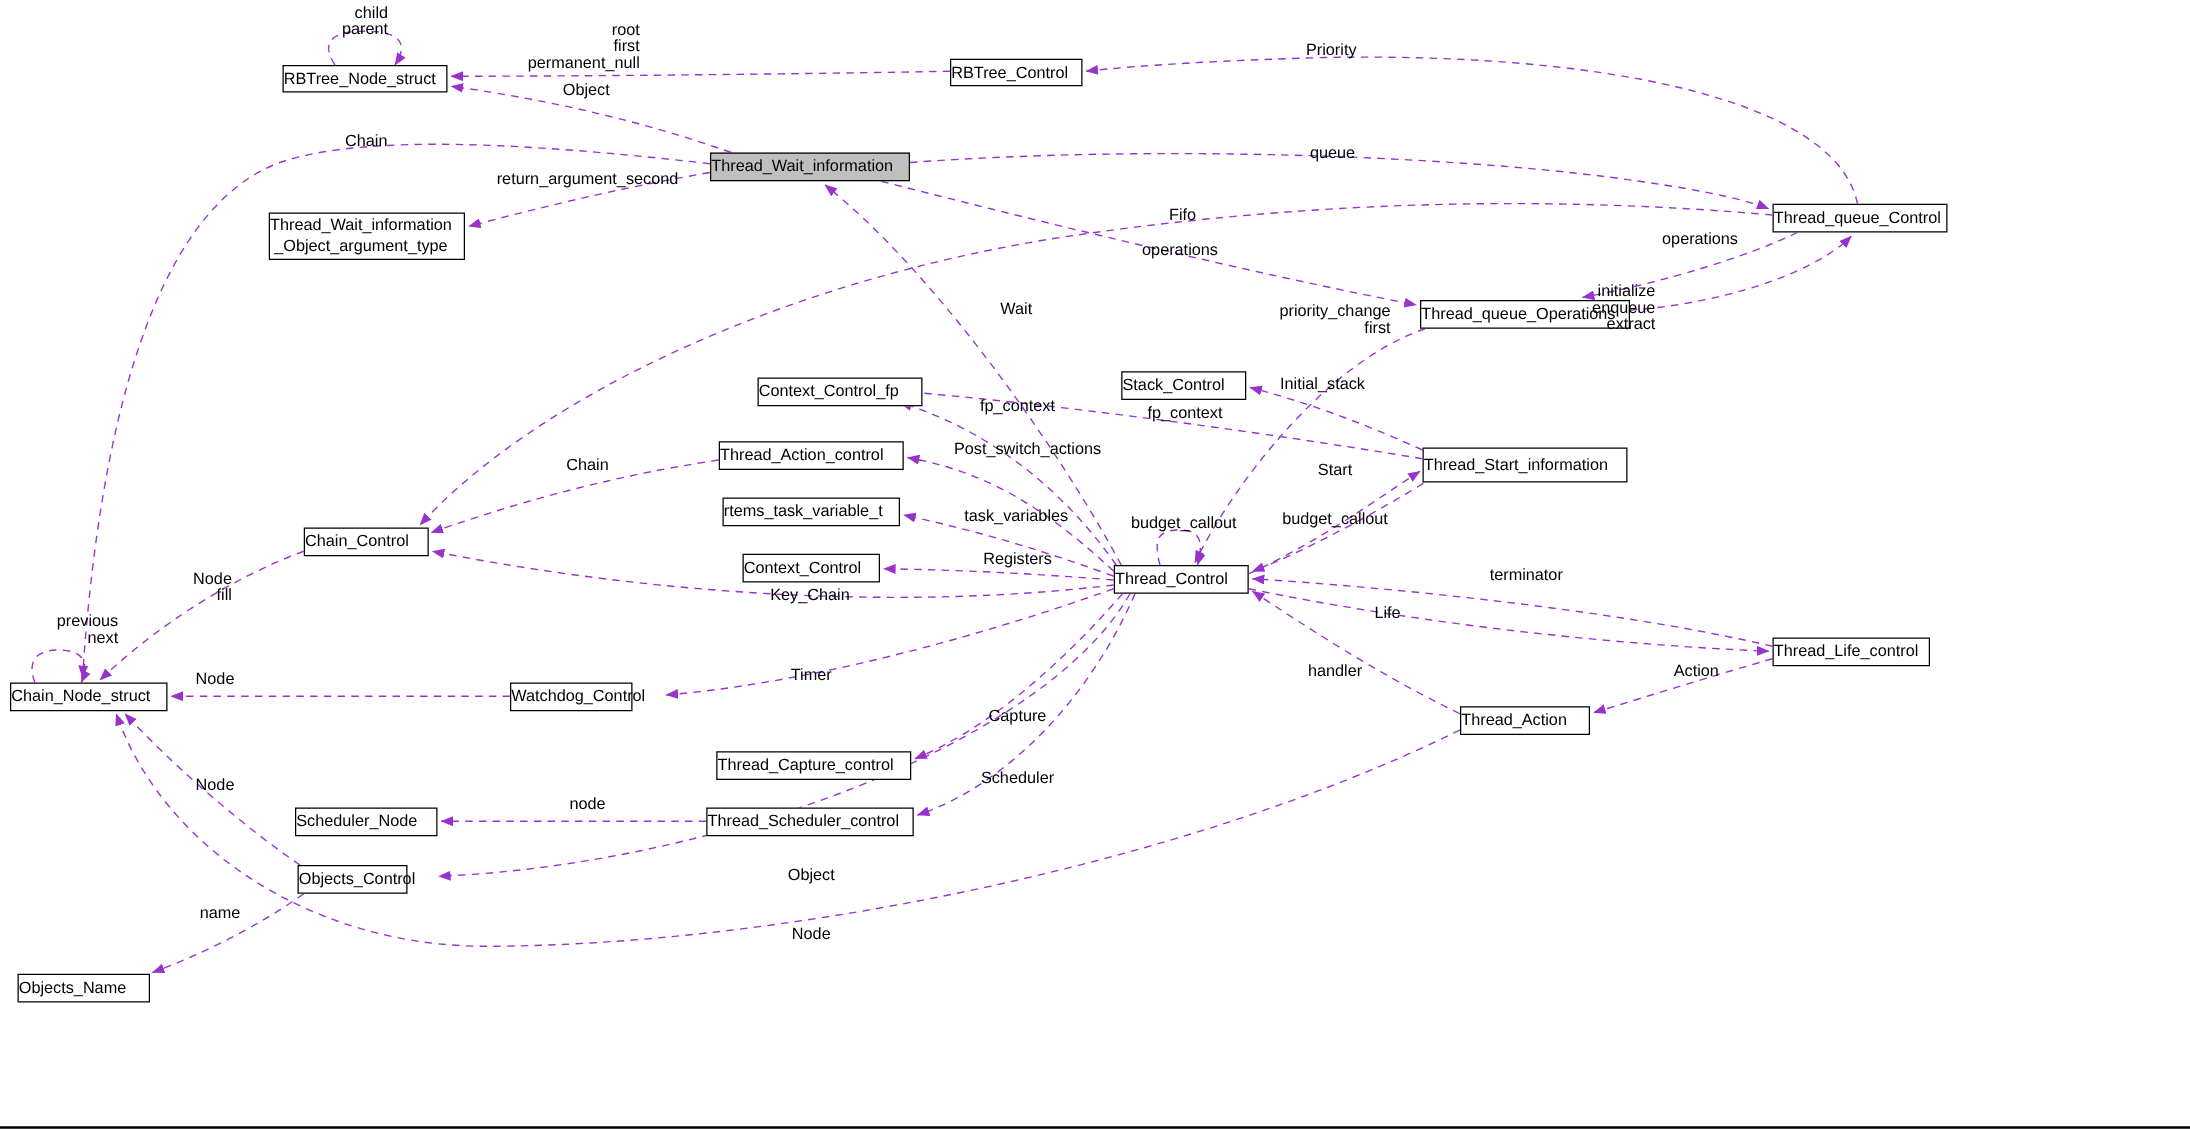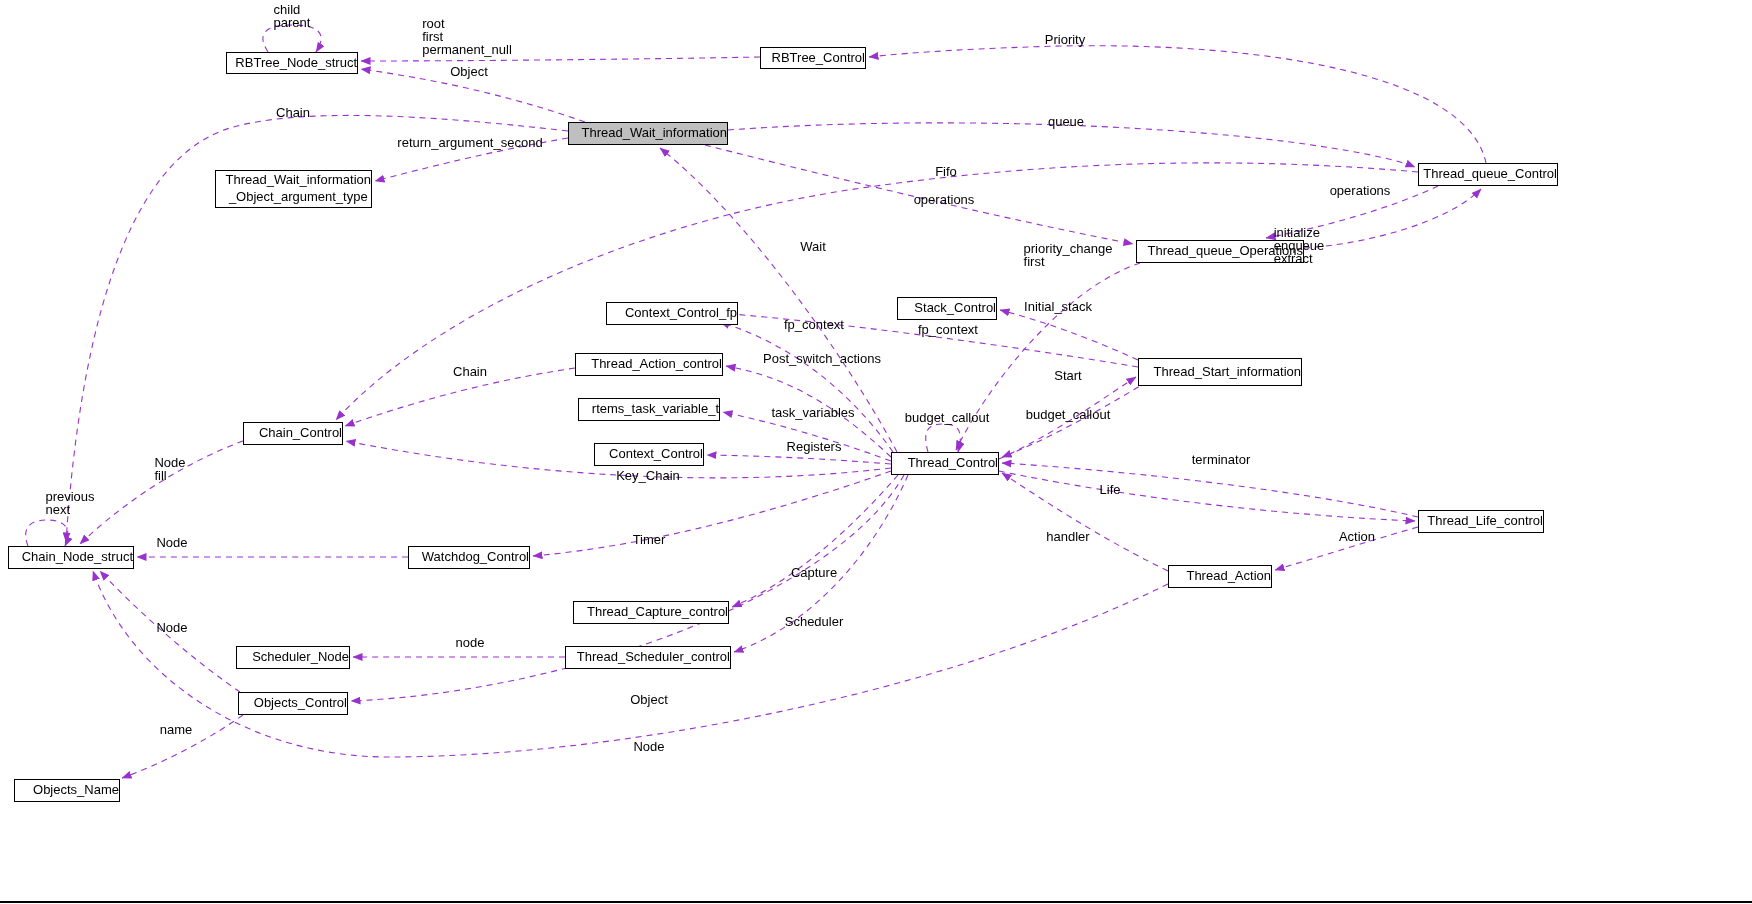--- a/index.html
+++ b/index.html
@@ -3,28 +3,28 @@
 <meta charset="utf-8">
 <style>
   html,body{margin:0;padding:0;background:#ffffff;}
   #canvas{
     position:relative;width:1752px;height:904px;background:#ffffff;overflow:hidden;
     font-family:"Liberation Sans","DejaVu Sans",sans-serif;color:#000;
   }
   #edge-layer{position:absolute;left:0;top:0;width:1752px;height:904px;}
   .node{
     position:absolute;border:1px solid #000;background:#fff;
-    display:flex;align-items:center;justify-content:flex-end;
+    display:flex;align-items:center;justify-content:flex-start;
     font-size:13px;line-height:1.3;text-align:center;white-space:pre;
     box-sizing:border-box;z-index:2;
   }
   .node.focal{background:#bfbfbf;}
   .elabel{
     position:absolute;transform:translateX(-50%);
-    font-size:13px;line-height:1.0;white-space:pre;text-align:left;z-index:3;
+    font-size:13px;line-height:1.0;white-space:pre;text-align:right;z-index:3;
   }
   .bottom-rule{position:absolute;left:0;top:901px;width:1752px;height:2px;background:#000;}
 </style>
 </head>
 <body>
 
 <div id="canvas">
 
   <svg id="edge-layer" viewBox="0 0 1752 904" xmlns="http://www.w3.org/2000/svg">
     <defs>
@@ -85,26 +85,26 @@
   <div class="node" style="left:897px;top:297px;width:100px;height:23px"><span>Stack_Control</span></div>
   <div class="node" style="left:606px;top:302px;width:132px;height:23px"><span>Context_Control_fp</span></div>
   <div class="node" style="left:1138px;top:358px;width:164px;height:28px"><span>Thread_Start_information</span></div>
   <div class="node" style="left:575px;top:353px;width:148px;height:23px"><span>Thread_Action_control</span></div>
   <div class="node" style="left:578px;top:398px;width:142px;height:23px"><span>rtems_task_variable_t</span></div>
   <div class="node" style="left:243px;top:422px;width:100px;height:23px"><span>Chain_Control</span></div>
   <div class="node" style="left:594px;top:443px;width:110px;height:23px"><span>Context_Control</span></div>
   <div class="node" style="left:891px;top:452px;width:108px;height:23px"><span>Thread_Control</span></div>
   <div class="node" style="left:1418px;top:510px;width:126px;height:23px"><span>Thread_Life_control</span></div>
   <div class="node" style="left:8px;top:546px;width:126px;height:23px"><span>Chain_Node_struct</span></div>
-  <div class="node" style="left:408px;top:546px;width:122px;height:23px"><span>Watchdog_Control</span></div>
+  <div class="node" style="left:408px;top:546px;width:98px;height:23px"><span>Watchdog_Control</span></div>
   <div class="node" style="left:1168px;top:565px;width:104px;height:23px"><span>Thread_Action</span></div>
   <div class="node" style="left:573px;top:601px;width:156px;height:23px"><span>Thread_Capture_control</span></div>
   <div class="node" style="left:236px;top:646px;width:114px;height:23px"><span>Scheduler_Node</span></div>
   <div class="node" style="left:565px;top:646px;width:166px;height:23px"><span>Thread_Scheduler_control</span></div>
-  <div class="node" style="left:238px;top:692px;width:110px;height:23px"><span>Objects_Control</span></div>
+  <div class="node" style="left:238px;top:692px;width:88px;height:23px"><span>Objects_Control</span></div>
   <div class="node" style="left:14px;top:779px;width:106px;height:23px"><span>Objects_Name</span></div>
 
   <div class="elabel" style="left:292px;top:3px">child
 parent</div>
   <div class="elabel" style="left:467px;top:17px">root
 first
 permanent_null</div>
   <div class="elabel" style="left:1065px;top:33px">Priority</div>
   <div class="elabel" style="left:469px;top:65px">Object</div>
   <div class="elabel" style="left:293px;top:106px">Chain</div>

